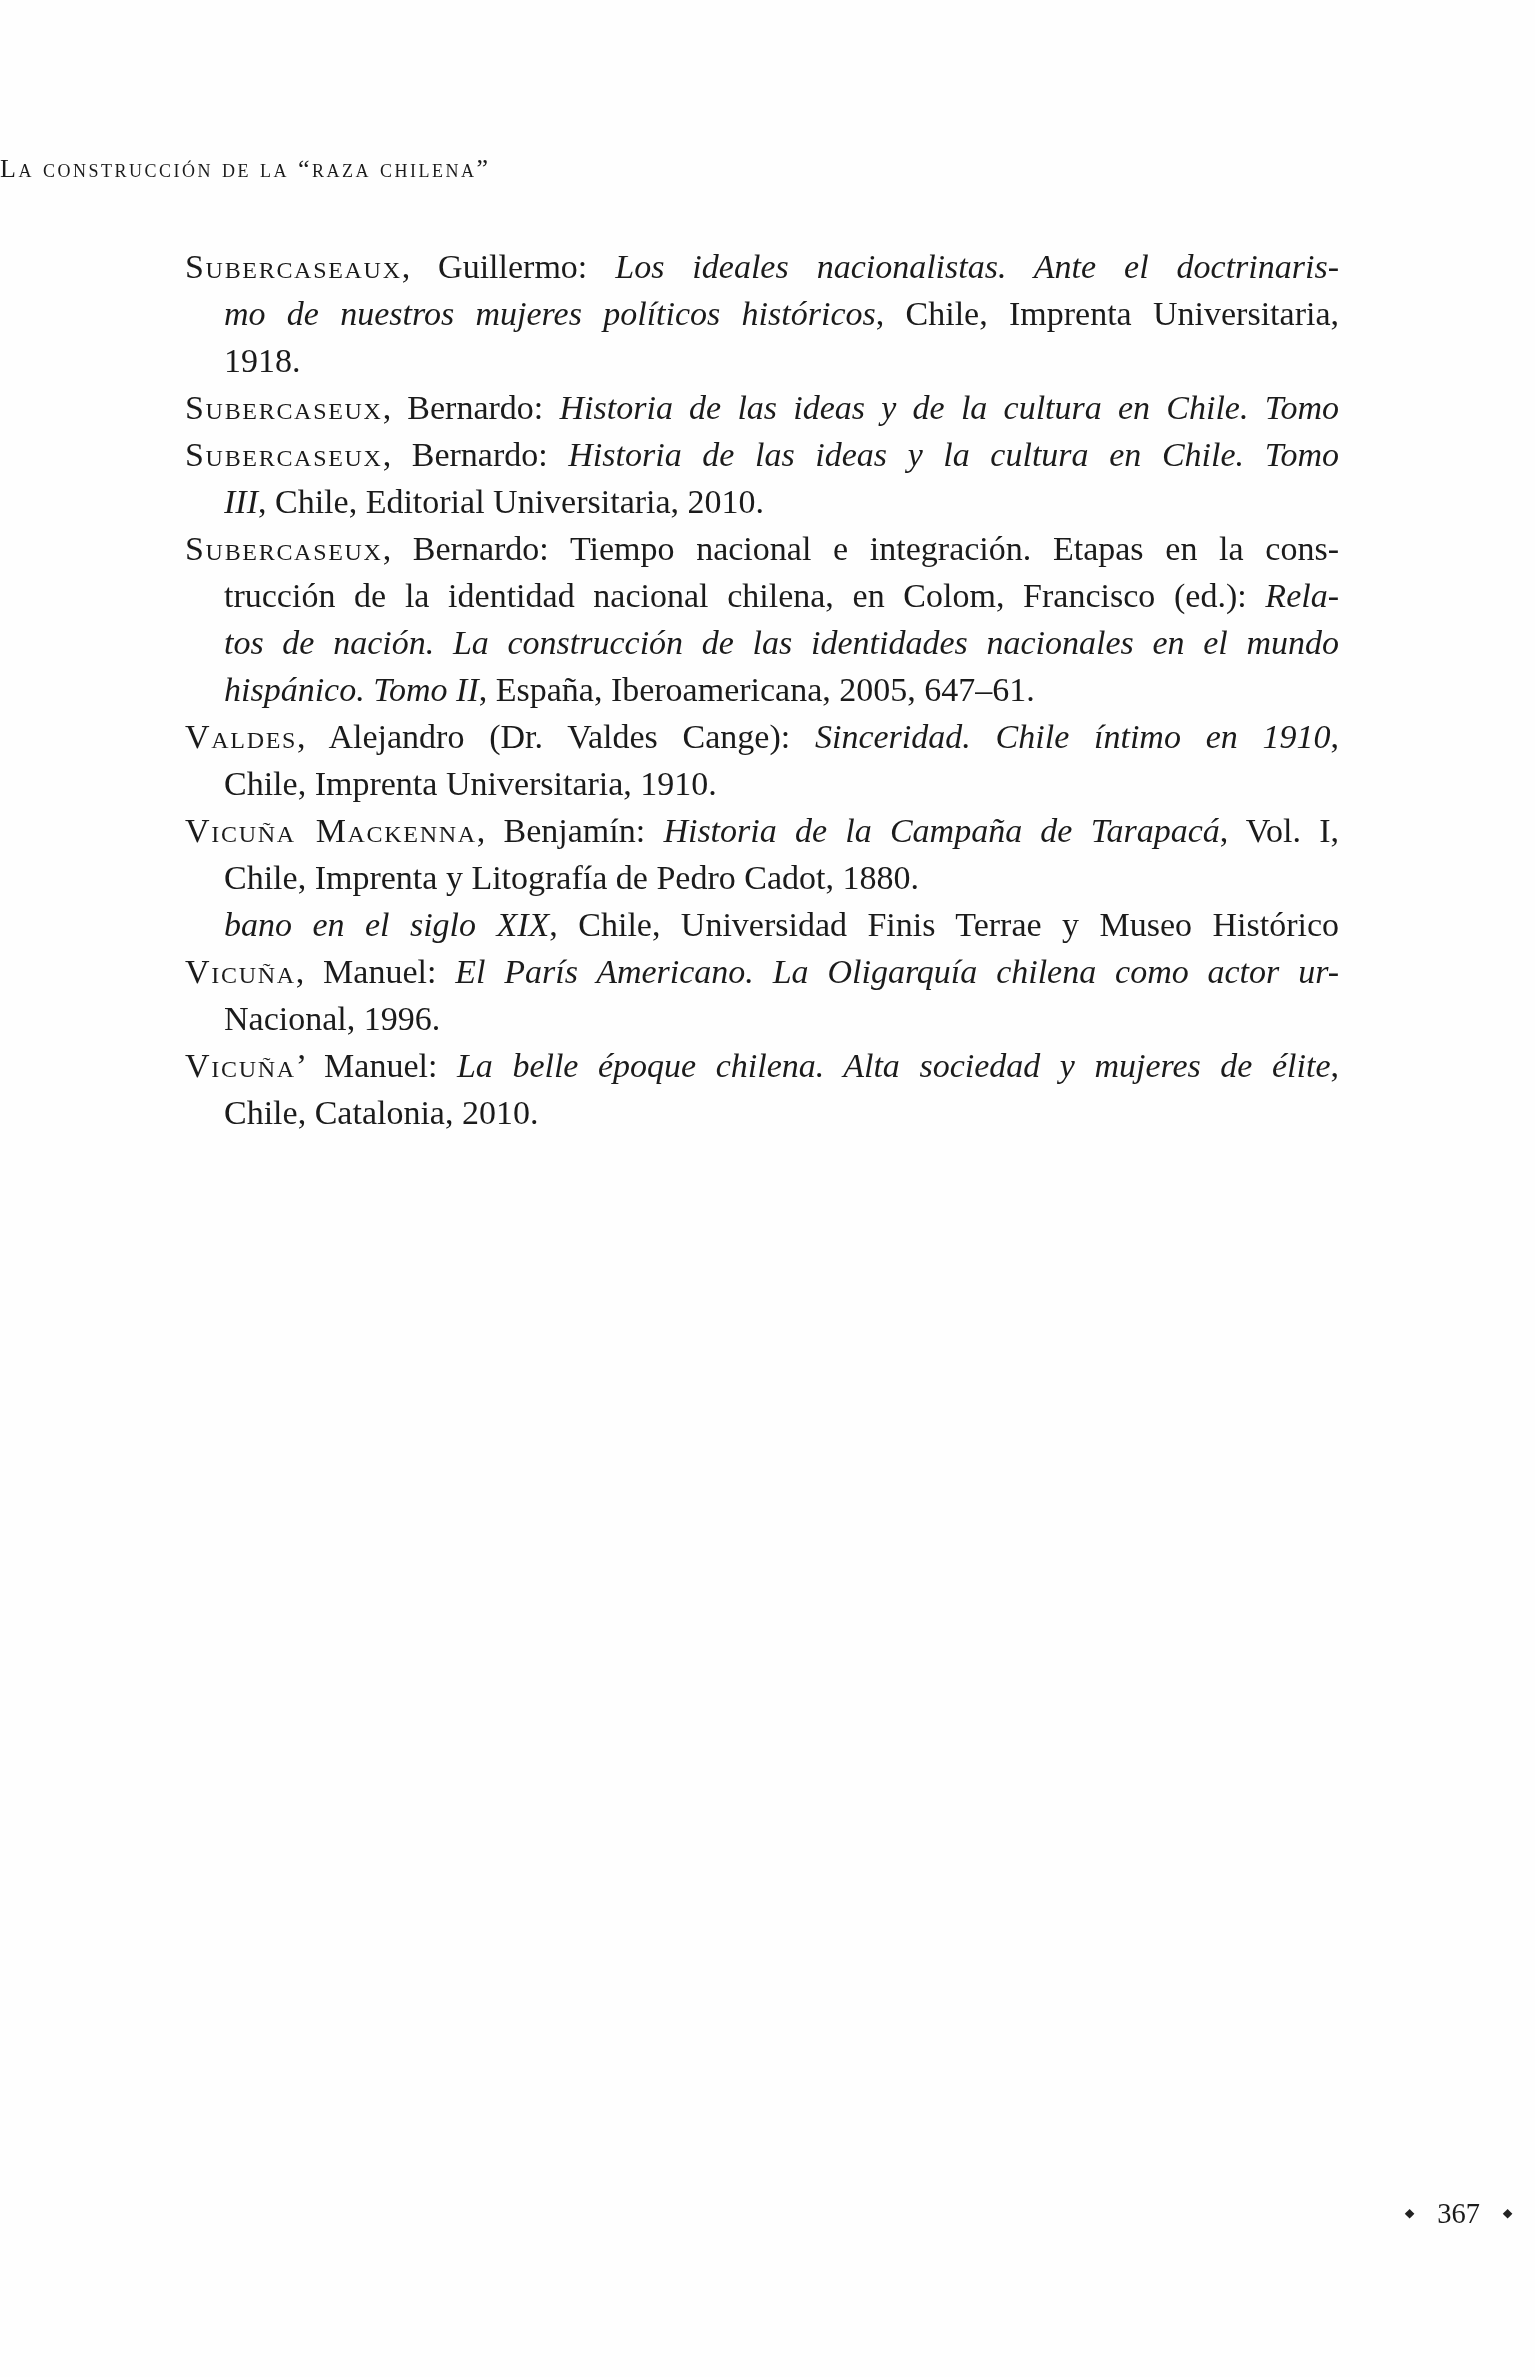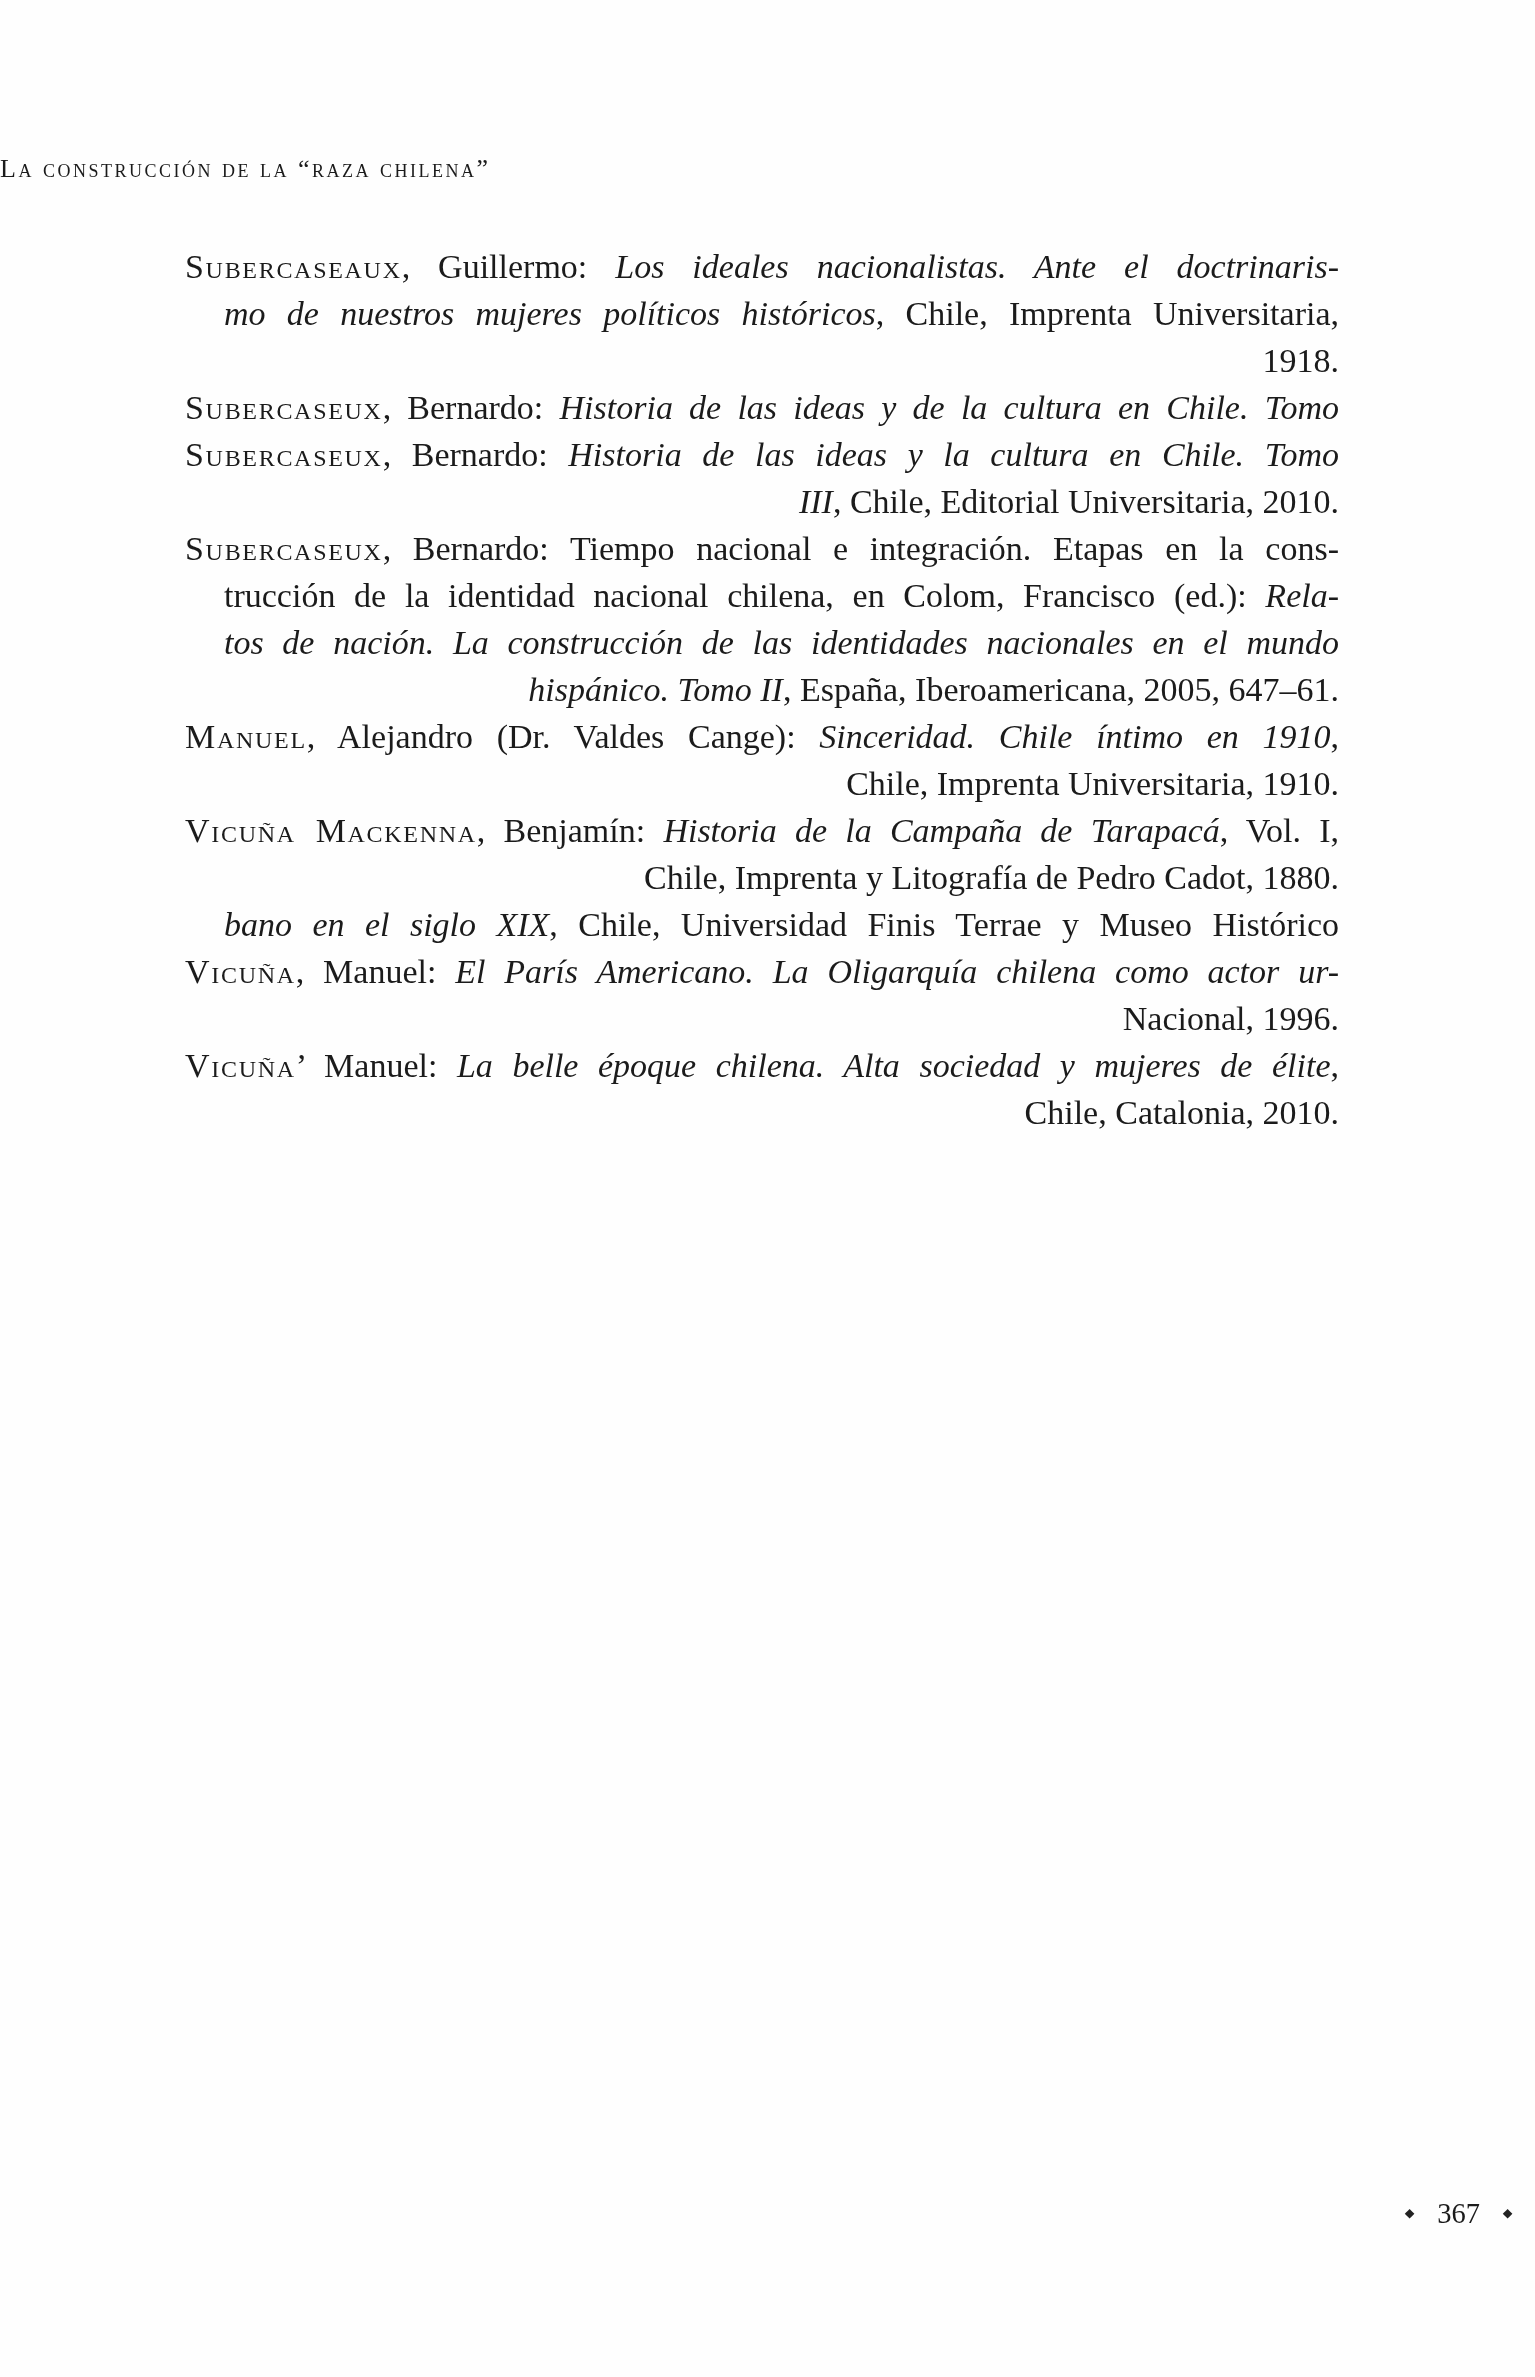--- a/index.html
+++ b/index.html
@@ -33,21 +33,20 @@
     width: 1154px;
     font-size: 34px;
     line-height: 47px;
   }
   .line {
     height: 47px;
     overflow: hidden;
   }
   .line.cont {
     margin-left: 39px;
-    text-align: right;
   }
   .line.j {
     text-align: justify;
     text-align-last: justify;
   }
   .line.j::after {
     content: "";
     display: inline-block;
     width: 100%;
   }
@@ -95,21 +94,21 @@
       <div class="line j"><span class="sc">Subercaseux</span><span class="r">, Bernardo: </span><span class="i">Historia de las ideas y la cultura en Chile. Tomo</span></div>
       <div class="line cont"><span class="i">III</span><span class="r">, Chile, Editorial Universitaria, 2010.</span></div>
     </div>
     <div>
       <div class="line j"><span class="sc">Subercaseux</span><span class="r">, Bernardo: Tiempo nacional e integración. Etapas en la cons-</span></div>
       <div class="line cont j"><span class="r">trucción de la identidad nacional chilena, en Colom, Francisco (ed.): </span><span class="i">Rela-</span></div>
       <div class="line cont j"><span class="i">tos de nación. La construcción de las identidades nacionales en el mundo</span></div>
       <div class="line cont"><span class="i">hispánico. Tomo II</span><span class="r">, España, Iberoamericana, 2005, 647–61.</span></div>
     </div>
     <div>
-      <div class="line j"><span class="sc">Manuel</span><span class="r">, Alejandro (Dr. Valdes Cange): </span><span class="i">Sinceridad. Chile íntimo en 1910</span><span class="r">,</span></div>
+      <div class="line j"><span class="sc">Valdes</span><span class="r">, Alejandro (Dr. Valdes Cange): </span><span class="i">Sinceridad. Chile íntimo en 1910</span><span class="r">,</span></div>
       <div class="line cont"><span class="r">Chile, Imprenta Universitaria, 1910.</span></div>
     </div>
     <div>
       <div class="line j"><span class="sc">Vicuña Mackenna</span><span class="r">, Benjamín: </span><span class="i">Historia de la Campaña de Tarapacá</span><span class="r">, Vol. I,</span></div>
       <div class="line cont"><span class="r">Chile, Imprenta y Litografía de Pedro Cadot, 1880.</span></div>
     </div>
     <div>
       <div class="line cont j"><span class="i">bano en el siglo XIX</span><span class="r">, Chile, Universidad Finis Terrae y Museo Histórico</span></div>
       <div class="line j"><span class="sc">Vicuña</span><span class="r">, Manuel: </span><span class="i">El París Americano. La Oligarquía chilena como actor ur-</span></div>
       <div class="line cont"><span class="r">Nacional, 1996.</span></div>

